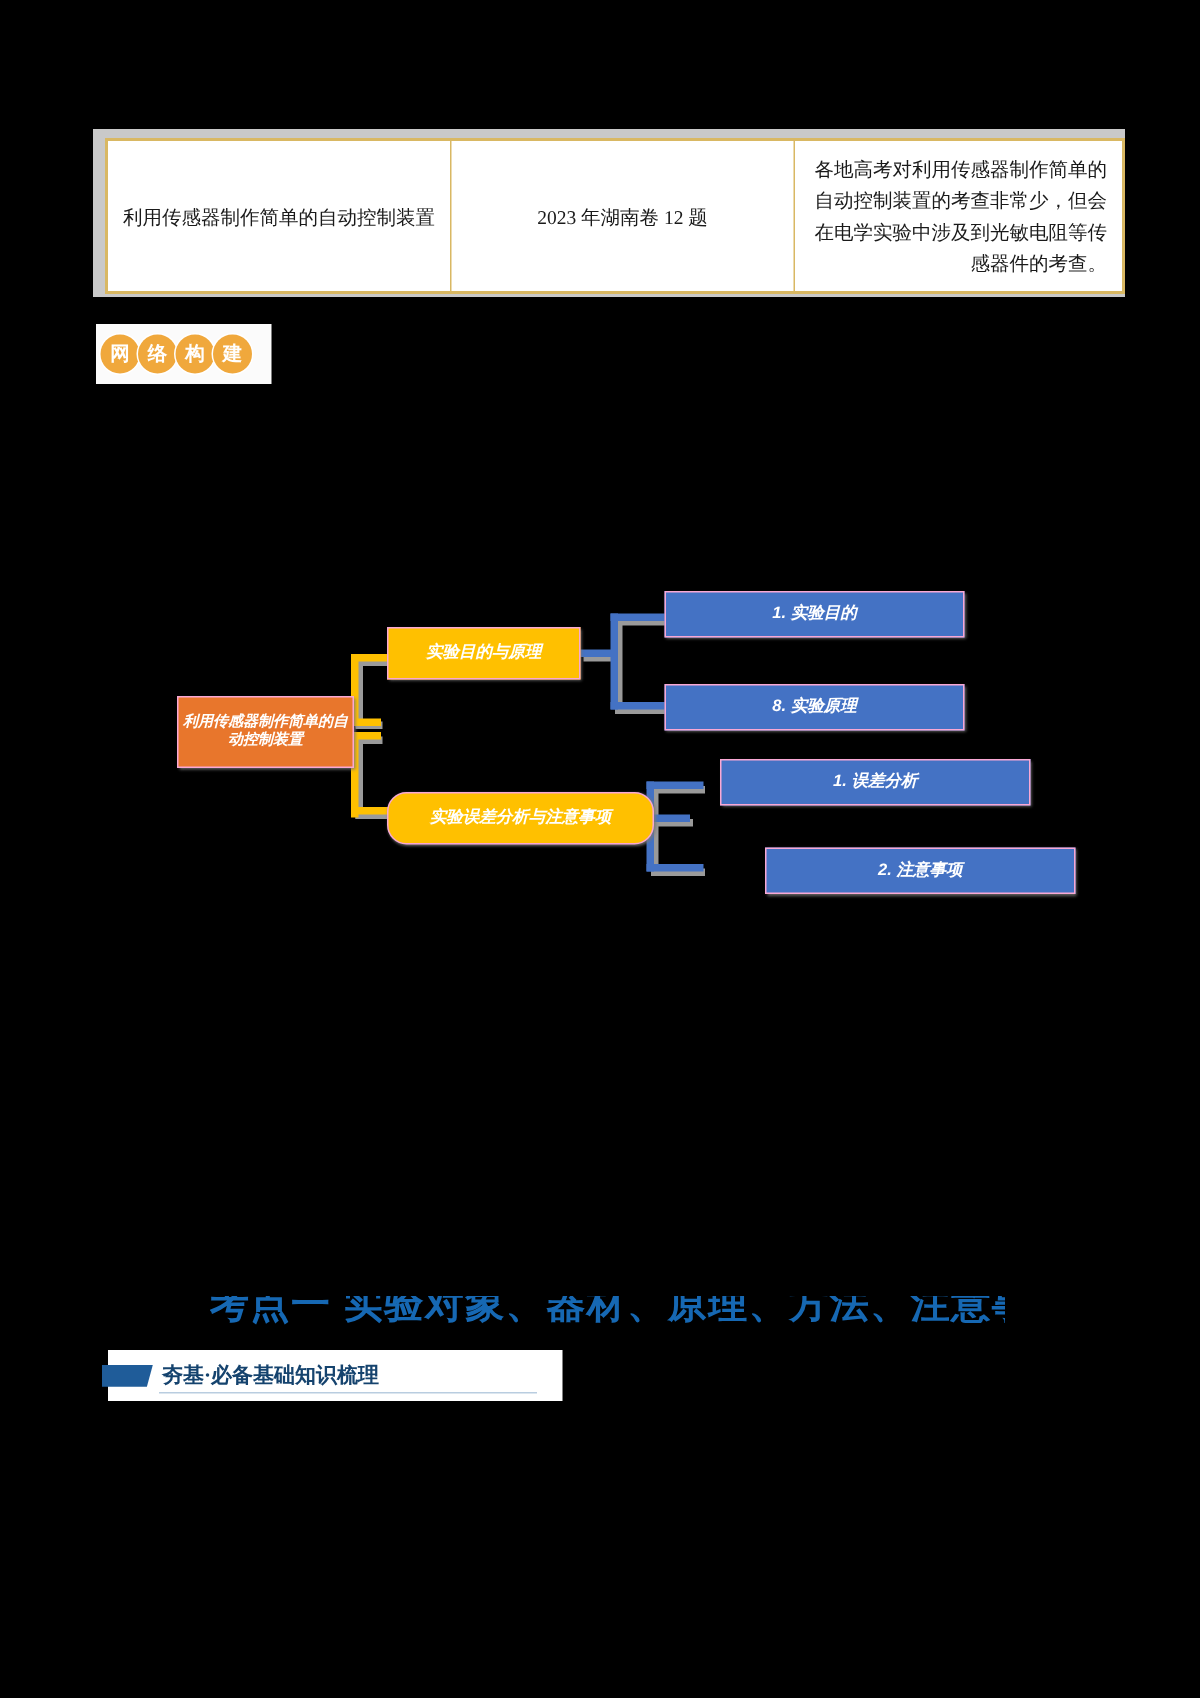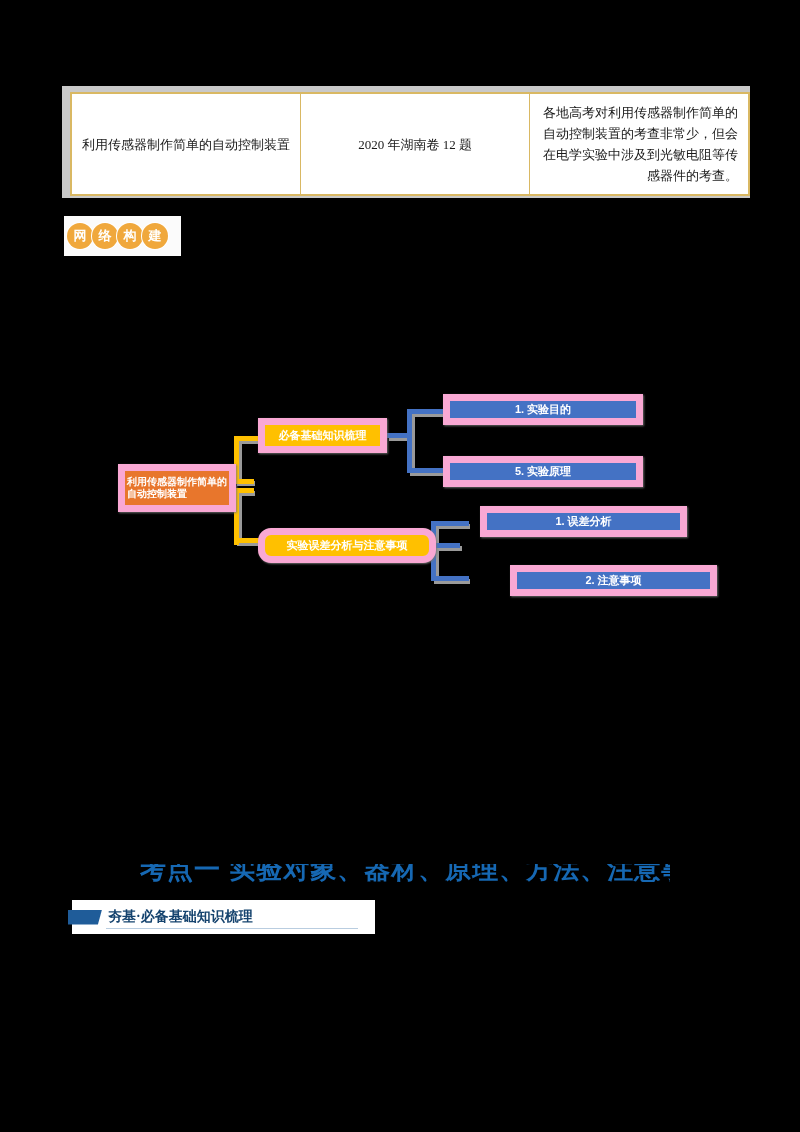--- a/index.html
+++ b/index.html
@@ -97,26 +97,28 @@
     top: 380px;
     width: 600px;
     height: 230px;
   }
   .node {
     position: absolute;
     box-sizing: border-box;
     display: flex;
     align-items: center;
     justify-content: center;
+    text-align: center;
     color: #ffffff;
     font-weight: bold;
     font-family: "Liberation Sans", "DejaVu Sans", sans-serif;
-    border: 7px solid #f9a8d4;
+    border: 1px solid #f9a8d4;
     box-shadow: 1px 1px 2px rgba(120,120,120,0.85);
     line-height: 1.25;
+    font-style: italic;
   }
   .node-root {
     left: 18px;
     top: 84px;
     width: 118px;
     height: 48px;
     background: #e8762c;
     font-size: 10px;
     padding: 0 2px;
   }
@@ -202,21 +204,21 @@
 </style>
 </head>
 <body>
 
 <div class="table-wrap">
   <div class="table-shadow"></div>
   <table class="compare">
     <tbody>
       <tr>
         <td class="col-topic">利用传感器制作简单的自动控制装置</td>
-        <td class="col-source">2020 年湖南卷 12 题</td>
+        <td class="col-source">2023 年湖南卷 12 题</td>
         <td class="col-note">各地高考对利用传感器制作简单的自动控制装置的考查非常少，但会在电学实验中涉及到光敏电阻等传感器件的考查。</td>
       </tr>
     </tbody>
   </table>
 </div>
 
 <div class="badge-strip">
   <div class="badge-circle">网</div>
   <div class="badge-circle">络</div>
   <div class="badge-circle">构</div>
@@ -252,25 +254,25 @@
   <div class="conn conn-shadow" style="left:334px; top:144px; width:5px;  height:60px;"></div>
   <div class="conn conn-shadow" style="left:334px; top:144px; width:36px; height:5px;"></div>
   <div class="conn conn-shadow" style="left:334px; top:199px; width:36px; height:5px;"></div>
   <div class="conn conn-blue" style="left:335px; top:163px; width:25px; height:5px;"></div>
   <div class="conn conn-blue" style="left:331px; top:141px; width:5px;  height:60px;"></div>
   <div class="conn conn-blue" style="left:331px; top:141px; width:38px; height:5px;"></div>
   <div class="conn conn-blue" style="left:331px; top:196px; width:38px; height:5px;"></div>
 
   <div class="node node-root">利用传感器制作简单的自动控制装置</div>
 
-  <div class="node node-branch node-branch-1">必备基础知识梳理</div>
+  <div class="node node-branch node-branch-1">实验目的与原理</div>
   <div class="node node-branch node-branch-2">实验误差分析与注意事项</div>
 
   <div class="node node-leaf node-leaf-1">1. 实验目的</div>
-  <div class="node node-leaf node-leaf-2">5. 实验原理</div>
+  <div class="node node-leaf node-leaf-2">8. 实验原理</div>
   <div class="node node-leaf node-leaf-3">1. 误差分析</div>
   <div class="node node-leaf node-leaf-4">2. 注意事项</div>
 </div>
 
 <div class="kaodian-line">
   <div class="kaodian-text">考点一 实验对象、器材、原理、方法、注意事项、误差分析</div>
 </div>
 
 <div class="banner">
   <div class="banner-marker"></div>

